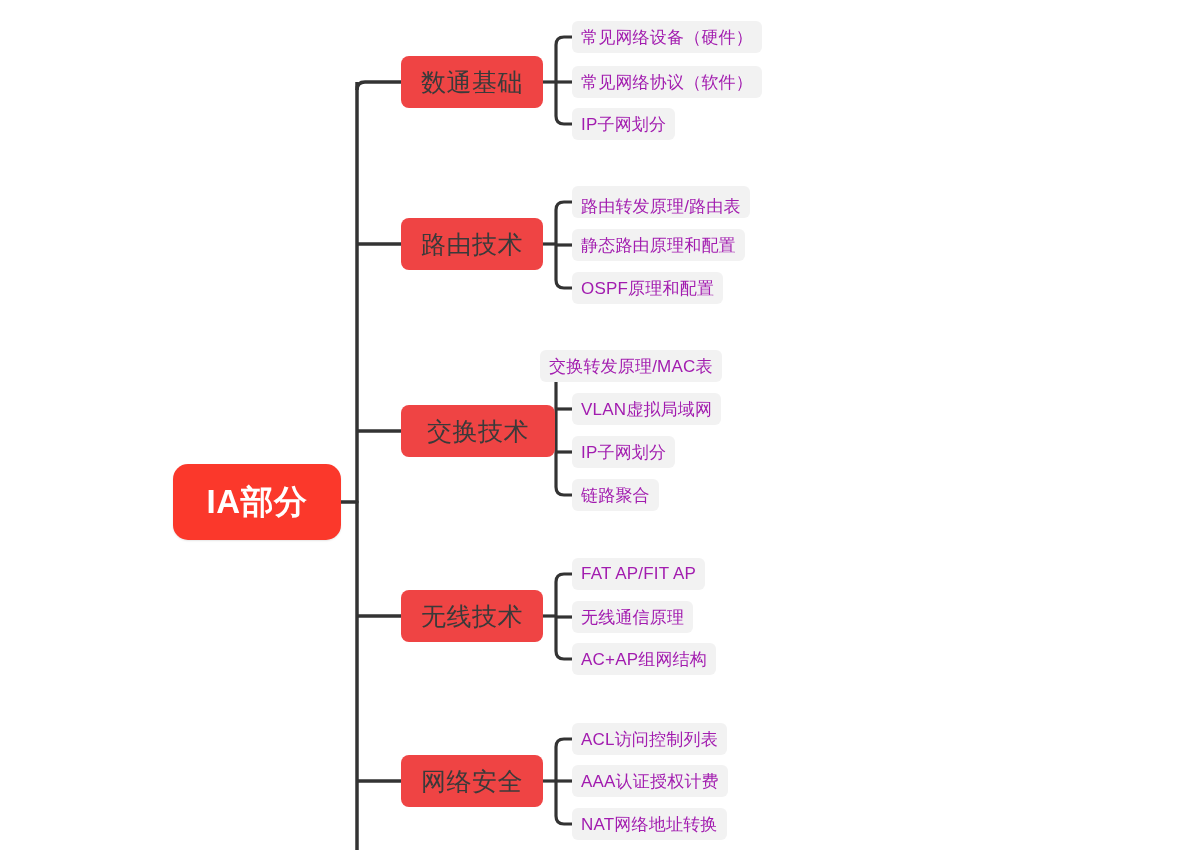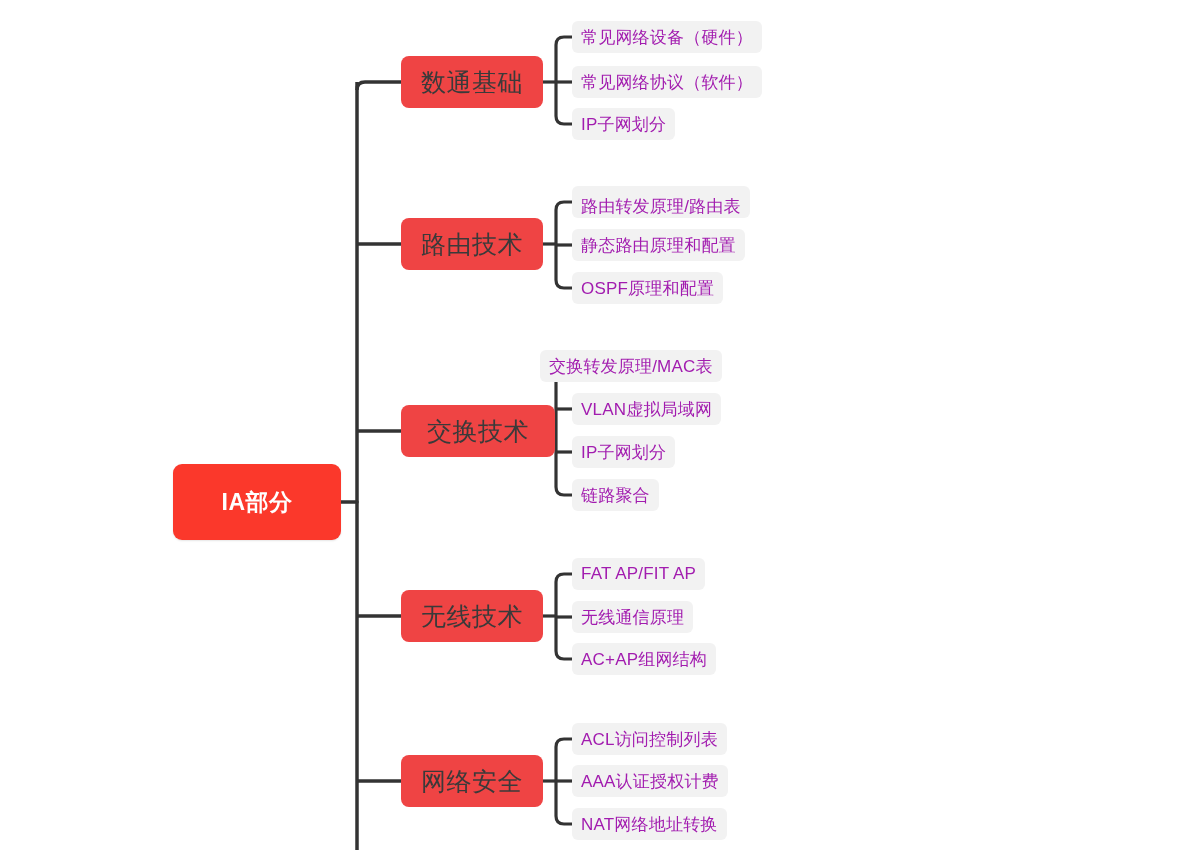--- a/index.html
+++ b/index.html
@@ -34,22 +34,22 @@
     box-sizing: border-box;
     display: flex;
     align-items: center;
     justify-content: center;
     white-space: nowrap;
   }
   .root-node {
     background: #fb382b;
     color: #ffffff;
     font-weight: bold;
-    font-size: 23px;
-    border-radius: 9px;
+    font-size: 33px;
+    border-radius: 15px;
     letter-spacing: 0.5px;
     box-shadow: 0 1px 2px rgba(0,0,0,0.10);
   }
   .branch-node {
     background: #ef4444;
     color: #3a3a3a;
     font-size: 25px;
     border-radius: 8px;
     letter-spacing: 0.5px;
   }

